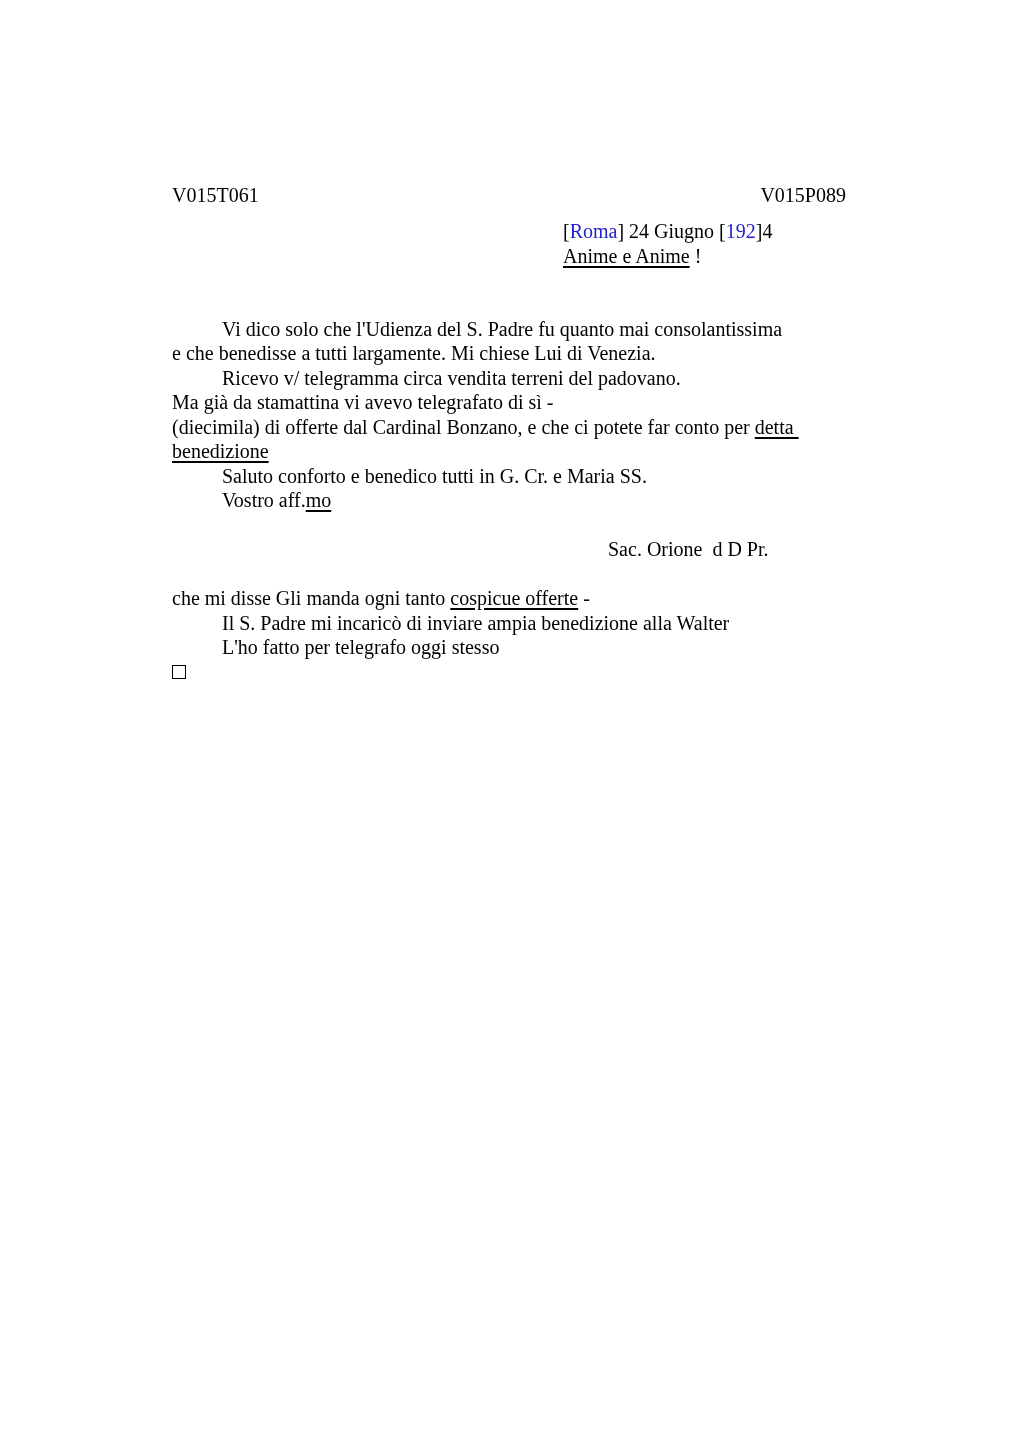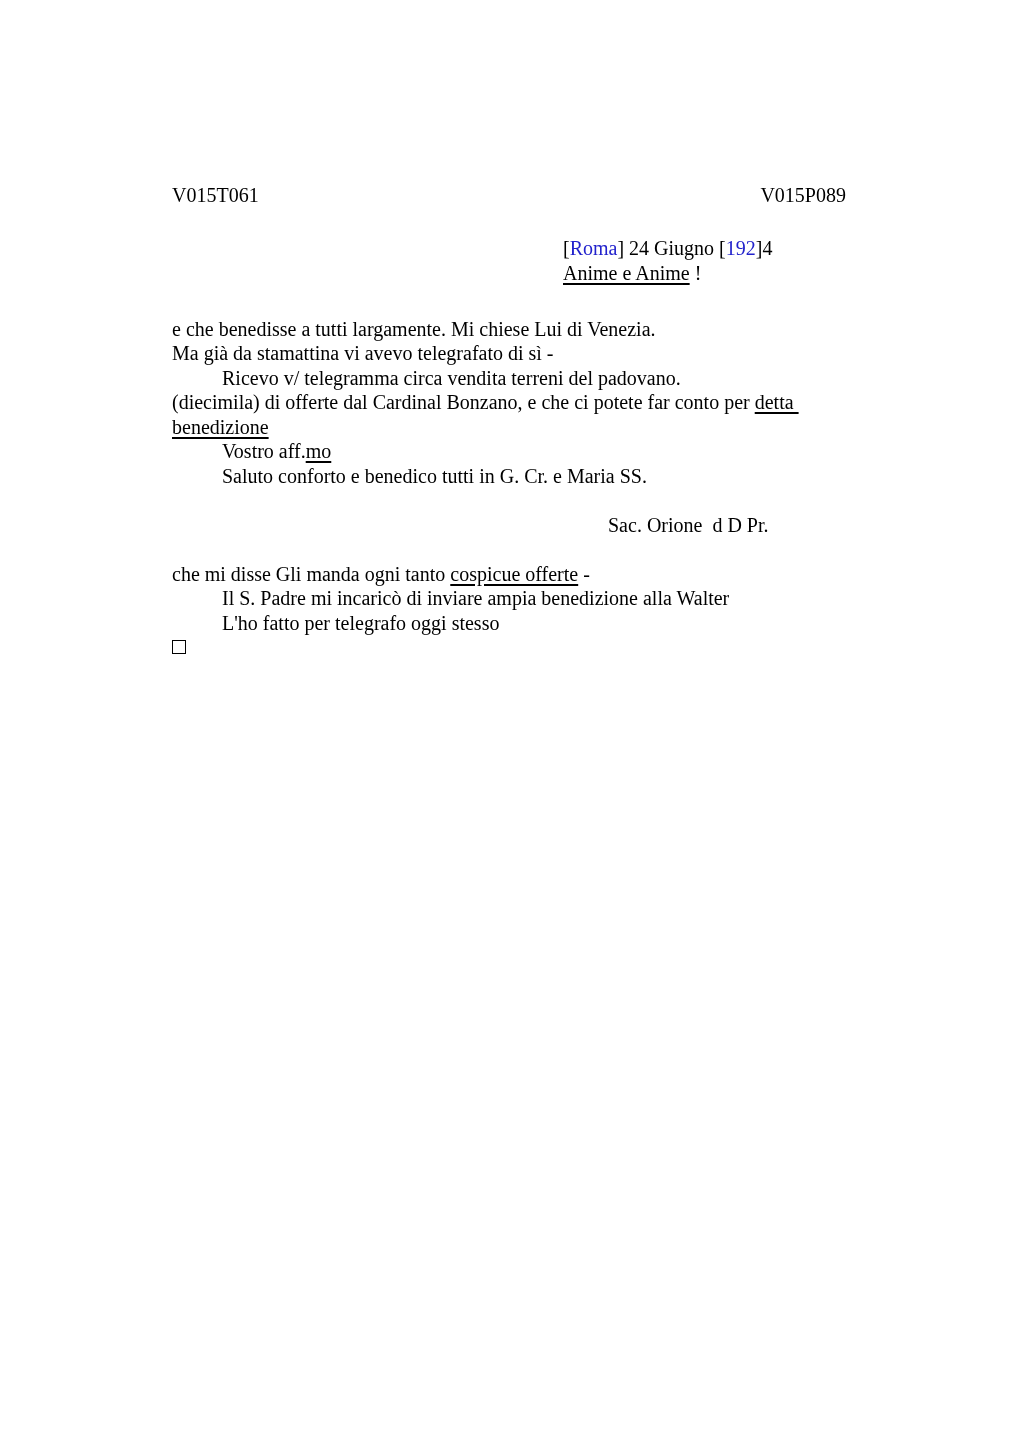--- a/index.html
+++ b/index.html
@@ -23,21 +23,21 @@
     left: 172px;
     top: 145px;
     width: 674px;
     display: flex;
     justify-content: space-between;
     margin-top: 38px;
   }
   .date-block {
     position: absolute;
     left: 563px;
-    top: 236px;
+    top: 219px;
     font-family: Liberation Serif, serif;
   }
   .body-block {
     position: absolute;
     left: 172px;
     top: 292px;
     width: 760px;
   }
   .line {
     min-height: 24.5px;
@@ -71,27 +71,28 @@
     <span>V015P089</span>
   </div>
 
   <div class="date-block">
     <div class="line"><span>[</span><span class="blue">Roma</span><span>] 24 Giugno [</span><span class="blue">192</span><span>]4</span></div>
     <div class="line"><span class="u">Anime e Anime</span><span> !</span></div>
   </div>
 
   <div class="body-block">
     <div class="line"></div>
+    <div class="line ind">Vi dico solo che l'Udienza del S. Padre fu quanto mai consolantissima</div>
     <div class="line">e che benedisse a tutti largamente. Mi chiese Lui di Venezia.</div>
+    <div class="line ind">Ricevo v/ telegramma circa vendita terreni del padovano.</div>
     <div class="line">Ma già da stamattina vi avevo telegrafato di sì -</div>
-    <div class="line ind">Ricevo v/ telegramma circa vendita terreni del padovano.</div>
     <div class="line"><span>(diecimila) di offerte dal Cardinal Bonzano, e che ci potete far conto per </span><span class="u">detta </span></div>
     <div class="line"><span class="u">benedizione</span></div>
+    <div class="line ind">Saluto conforto e benedico tutti in G. Cr. e Maria SS.</div>
     <div class="line ind"><span>Vostro aff.</span><span class="u">mo</span></div>
-    <div class="line ind">Saluto conforto e benedico tutti in G. Cr. e Maria SS.</div>
     <div class="line"></div>
     <div class="line sig-line">Sac. Orione  d D Pr.</div>
     <div class="line"></div>
     <div class="line"><span>che mi disse Gli manda ogni tanto </span><span class="u">cospicue offerte</span><span> -</span></div>
     <div class="line ind">Il S. Padre mi incaricò di inviare ampia benedizione alla Walter</div>
     <div class="line ind">L'ho fatto per telegrafo oggi stesso</div>
     <div class="line"><span class="empty-square"></span></div>
   </div>
 
 </div>

